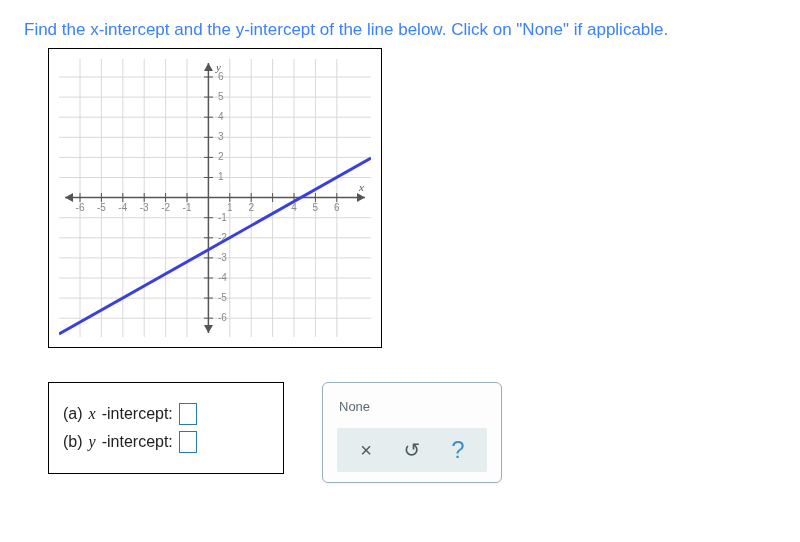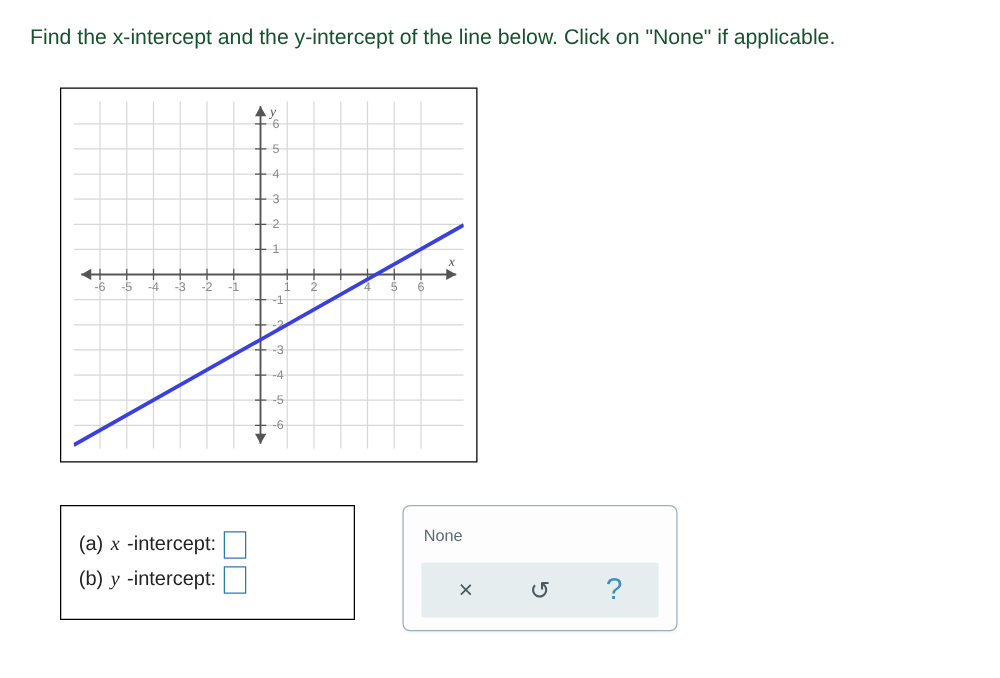--- a/index.html
+++ b/index.html
@@ -5,22 +5,22 @@
   * { box-sizing: border-box; margin: 0; padding: 0; }
   body {
     font-family: Arial, sans-serif;
     background: #fff;
     padding: 20px 24px;
     width: 800px;
     height: 542px;
   }
   .question {
     font-size: 17px;
-    color: #14532d;
-    margin-bottom: 30px;
+    color: #3b82f6;
+    margin-bottom: 8px;
   }
   .graph-box {
     border: 1px solid #000;
     width: 334px;
     height: 300px;
     margin-left: 24px;
     position: relative;
     background: #fff;
     padding: 10px;
   }
@@ -51,21 +51,21 @@
   .answer-input {
     width: 18px;
     height: 22px;
     border: 1px solid #2a7ab0;
     display: inline-block;
     background: #fff;
   }
   .palette {
     border: 1px solid #9ab0bc;
     border-radius: 6px;
-    width: 220px;
+    width: 180px;
     padding: 12px 14px 10px 14px;
     background: #fdfdfd;
     box-shadow: 0 1px 2px rgba(0,0,0,0.05);
   }
   .none-btn {
     font-size: 13px;
     color: #5a6b73;
     padding: 4px 2px 14px 2px;
     cursor: pointer;
   }

